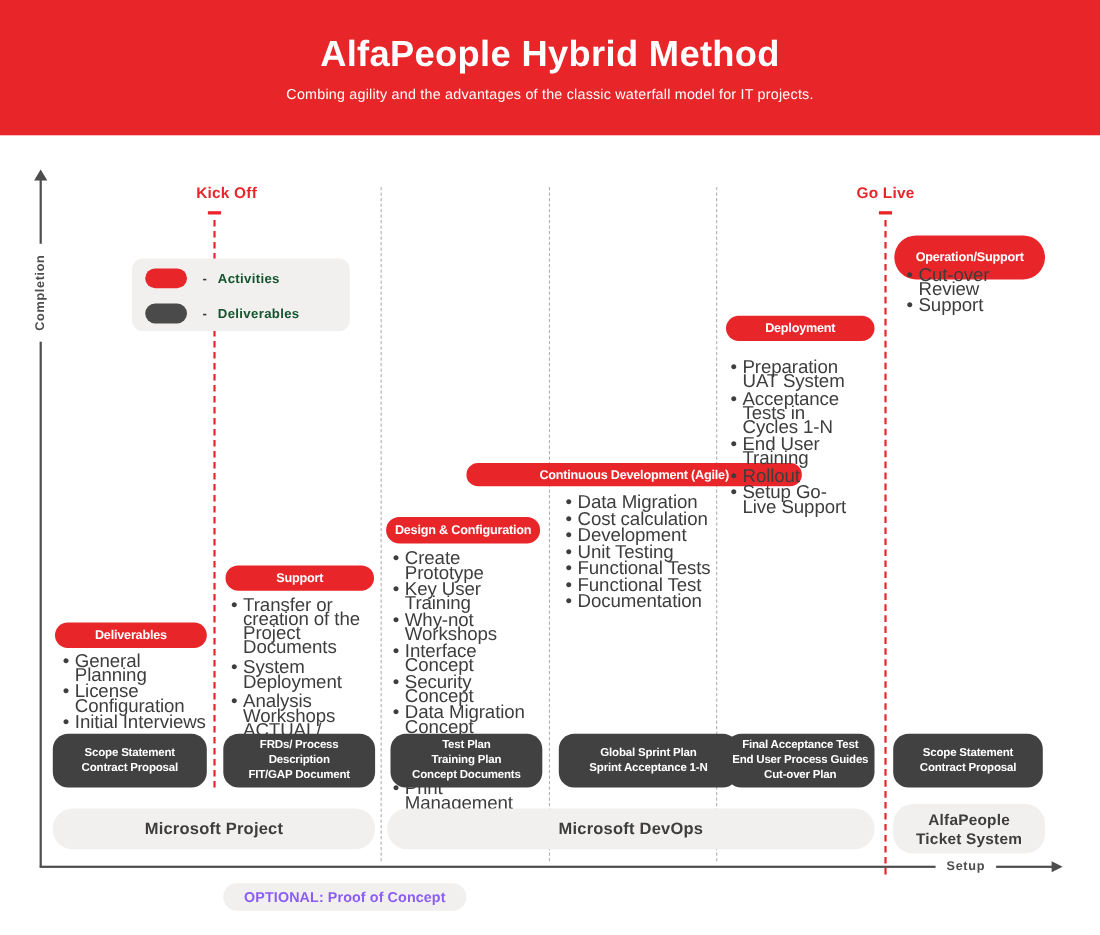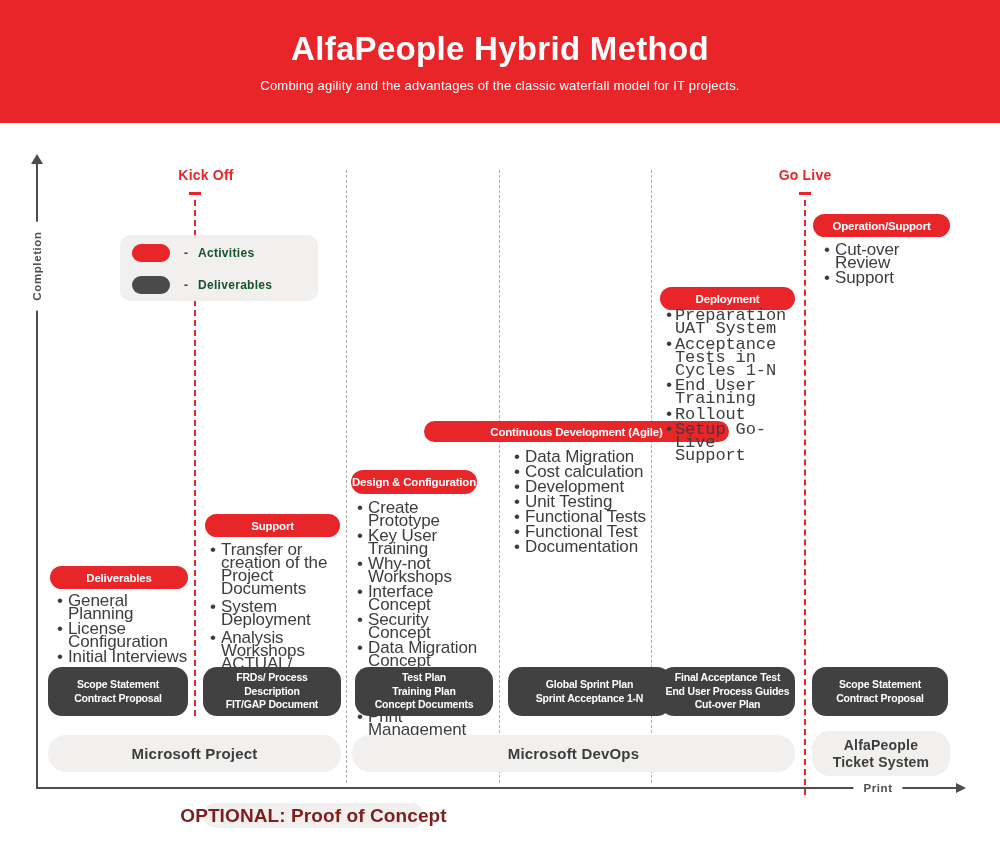--- a/index.html
+++ b/index.html
@@ -46,71 +46,71 @@
   .swatch{width:38px;height:18px;border-radius:9px;}
   .swatch.red{background:#e8262a;}
   .swatch.dark{background:#4a4a4a;}
   .legend-dash{margin:0 10px 0 14px;font-weight:bold;color:#3a3a3a;font-size:12px;}
   .legend-label{font-weight:bold;color:#14532d;font-size:12px;letter-spacing:.3px;}
 
   
   .pill{position:absolute;background:#e8262a;color:#fff;font-weight:bold;font-size:11.5px;letter-spacing:-.2px;border-radius:999px;display:flex;align-items:center;justify-content:center;white-space:nowrap;}
   .pill.diagnostics{left:50px;top:443px;width:138px;height:23px;}
   .pill.analysis{left:205px;top:391px;width:135px;height:23px;}
-  .pill.design{left:351px;top:347px;width:126px;height:24px;}
+  .pill.design{left:351px;top:347px;width:140px;height:24px;}
   .pill.contdev{left:424px;top:298px;width:305px;height:21px;}
   .pill.deployment{left:660px;top:164px;width:135px;height:23px;}
-  .pill.operation{left:813px;top:91px;width:137px;height:23px;}
+  .pill.operation{left:813px;top:91px;width:137px;height:40px;}
 
   ul.bullets{position:absolute;margin:0;padding:0;list-style:none;font-size:17px;line-height:13px;color:#3d3d3d;letter-spacing:-.1px;}
   ul.bullets li{position:relative;padding-left:12px;margin-bottom:2px;}
   ul.bullets li::before{content:"\2022";position:absolute;left:1px;top:0;}
   ul.bullets.diagnostics{left:56px;top:471px;width:140px;}
   ul.bullets.analysis{left:209px;top:420px;width:132px;}
   ul.bullets.analysis li{margin-bottom:5px;}
   ul.bullets.design{left:356px;top:378px;width:128px;}
   ul.bullets.contdev{left:513px;top:327px;width:160px;}
-  ul.bullets.deployment{left:663px;top:186px;width:118px;font-family:Liberation Mono, monospace;}
+  ul.bullets.deployment{left:663px;top:204px;width:118px;}
   ul.bullets.deployment li{margin-bottom:2.5px;}
   ul.bullets.operation{left:823px;top:120px;width:122px;}
 
   
   .deliverable{position:absolute;top:544px;height:49px;background:#414141;color:#fff;border-radius:14px;display:flex;align-items:center;justify-content:center;text-align:center;font-weight:bold;font-size:10.5px;line-height:13.5px;letter-spacing:-.2px;}
   .deliverable.d1{left:48px;width:140px;}
   .deliverable.d2{left:203px;width:138px;}
   .deliverable.d3{left:355px;width:138px;}
   .deliverable.d4{left:508px;width:163px;}
   .deliverable.d5{left:660px;width:135px;justify-content:center;}
   .deliverable.d6{left:812px;width:136px;}
 
   
   .toolbar{position:absolute;top:612px;height:37px;background:#f1f0ee;color:#3d3d3d;border-radius:18px;display:flex;align-items:center;justify-content:center;text-align:center;font-weight:bold;font-size:15px;letter-spacing:.2px;}
   .toolbar.t1{left:48px;width:293px;}
   .toolbar.t2{left:352px;width:443px;}
   .toolbar.t3{left:812px;top:608px;width:138px;height:45px;font-size:14px;line-height:17px;}
 
   
-  .optional{position:absolute;left:203px;top:680px;width:221px;height:25px;background:#f1f0ee;color:#7f1d1d;border-radius:999px;display:flex;align-items:center;justify-content:center;font-weight:bold;font-size:19px;letter-spacing:.1px;white-space:nowrap;}
+  .optional{position:absolute;left:203px;top:680px;width:221px;height:25px;background:#f1f0ee;color:#8b5cf6;border-radius:999px;display:flex;align-items:center;justify-content:center;font-weight:bold;font-size:13px;letter-spacing:.1px;white-space:nowrap;}
 </style>
 </head>
 <body>
 
 <div class="header">
   <div class="title">AlfaPeople Hybrid Method</div>
   <div class="subtitle">Combing agility and the advantages of the classic waterfall model for IT projects.</div>
 </div>
 
 <div class="chart">
 
   <div class="y-axis-line"></div>
   <div class="y-axis-arrow"></div>
   <div class="y-axis-label">Completion</div>
   <div class="x-axis-line"></div>
   <div class="x-axis-arrow"></div>
-  <div class="x-axis-label">Print</div>
+  <div class="x-axis-label">Setup</div>
 
   <div class="dash gray g1"></div>
   <div class="dash gray g2"></div>
   <div class="dash gray g3"></div>
   <div class="dash red kick"></div>
   <div class="dash red golive"></div>
 
   <div class="milestone kick">Kick Off</div>
   <div class="mtick kick"></div>
   <div class="milestone golive">Go Live</div>

